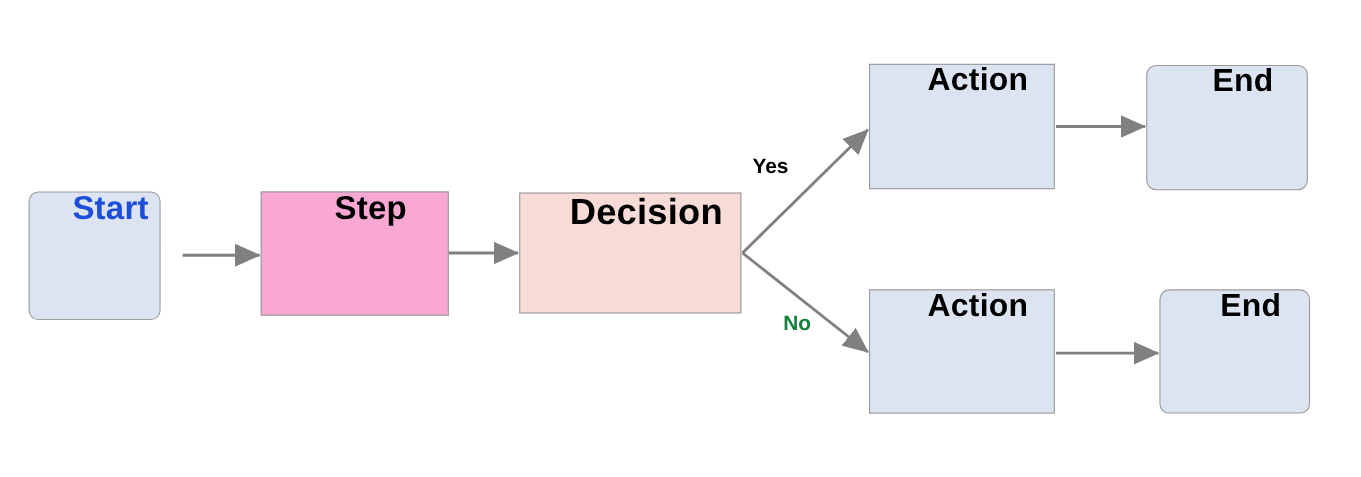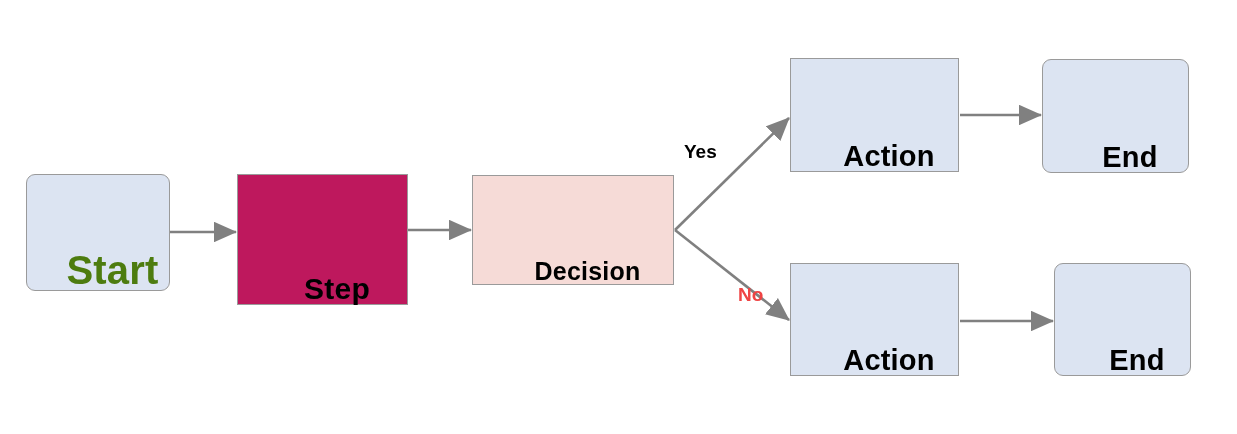--- a/index.html
+++ b/index.html
@@ -23,21 +23,21 @@
     left: 0;
     top: 0;
     width: 1237px;
     height: 434px;
     pointer-events: none;
   }
   .node {
     position: absolute;
     box-sizing: border-box;
     display: flex;
-    align-items: flex-end;
+    align-items: flex-start;
     justify-content: center;
     border: 1.6px solid #9a9a9a;
     color: #000000;
     font-weight: bold;
     letter-spacing: 0.2px;
     user-select: none;
     padding-left: 29px;
   }
   .node-label {
     display: block;
@@ -91,29 +91,29 @@
 
     <g>
       <line x1="960" y1="115" x2="1041" y2="115" stroke="#808080" stroke-width="2.6" marker-end="url(#arrowhead)"></line>
     </g>
 
     <g>
       <line x1="960" y1="321" x2="1053" y2="321" stroke="#808080" stroke-width="2.6" marker-end="url(#arrowhead)"></line>
     </g>
   </svg>
 
-  <div class="node shape-rounded" id="node-start" style="left: 26px; top: 174px; width: 144px; height: 117px; background: rgb(220, 228, 242); border-color: rgb(154, 154, 154); color: #4d7c0f; font-size: 40px;">
+  <div class="node shape-rounded" id="node-start" style="left: 26px; top: 174px; width: 120px; height: 117px; background: rgb(220, 228, 242); border-color: rgb(154, 154, 154); color: #1d4ed8; font-size: 30px;">
     <span class="node-label">Start</span>
   </div>
 
-  <div class="node shape-rect" id="node-step" style="left: 237px; top: 174px; width: 171px; height: 131px; background: #be185d; border-color: rgb(154, 154, 154); color: rgb(0, 0, 0); font-size: 30px;">
+  <div class="node shape-rect" id="node-step" style="left: 237px; top: 174px; width: 171px; height: 113px; background: #f9a8d4; border-color: rgb(154, 154, 154); color: rgb(0, 0, 0); font-size: 30px;">
     <span class="node-label">Step</span>
   </div>
 
-  <div class="node shape-rect" id="node-decision" style="left: 472px; top: 175px; width: 202px; height: 110px; background: rgb(246, 219, 215); border-color: rgb(154, 154, 154); color: rgb(0, 0, 0); font-size: 25px;">
+  <div class="node shape-rect" id="node-decision" style="left: 472px; top: 175px; width: 202px; height: 110px; background: rgb(246, 219, 215); border-color: rgb(154, 154, 154); color: rgb(0, 0, 0); font-size: 33px;">
     <span class="node-label">Decision</span>
   </div>
 
   <div class="node shape-rect" id="node-action-yes" style="left: 790px; top: 58px; width: 169px; height: 114px; background: rgb(220, 228, 242); border-color: rgb(154, 154, 154); color: rgb(0, 0, 0); font-size: 29px;">
     <span class="node-label">Action</span>
   </div>
 
   <div class="node shape-rounded" id="node-end-yes" style="left: 1042px; top: 59px; width: 147px; height: 114px; background: rgb(220, 228, 242); border-color: rgb(154, 154, 154); color: rgb(0, 0, 0); font-size: 29px;">
     <span class="node-label">End</span>
   </div>
@@ -121,15 +121,15 @@
   <div class="node shape-rect" id="node-action-no" style="left: 790px; top: 263px; width: 169px; height: 113px; background: rgb(220, 228, 242); border-color: rgb(154, 154, 154); color: rgb(0, 0, 0); font-size: 29px;">
     <span class="node-label">Action</span>
   </div>
 
   <div class="node shape-rounded" id="node-end-no" style="left: 1054px; top: 263px; width: 137px; height: 113px; background: rgb(220, 228, 242); border-color: rgb(154, 154, 154); color: rgb(0, 0, 0); font-size: 29px;">
     <span class="node-label">End</span>
   </div>
 
   <span class="edge-label" id="edge-label-yes" style="left: 684px; top: 142px; color: rgb(0, 0, 0);">Yes</span>
 
-  <span class="edge-label" id="edge-label-no" style="left: 738px; top: 285px; color: #ef4444;">No</span>
+  <span class="edge-label" id="edge-label-no" style="left: 712px; top: 285px; color: #15803d;">No</span>
 
 </div>
 
 </body></html>

